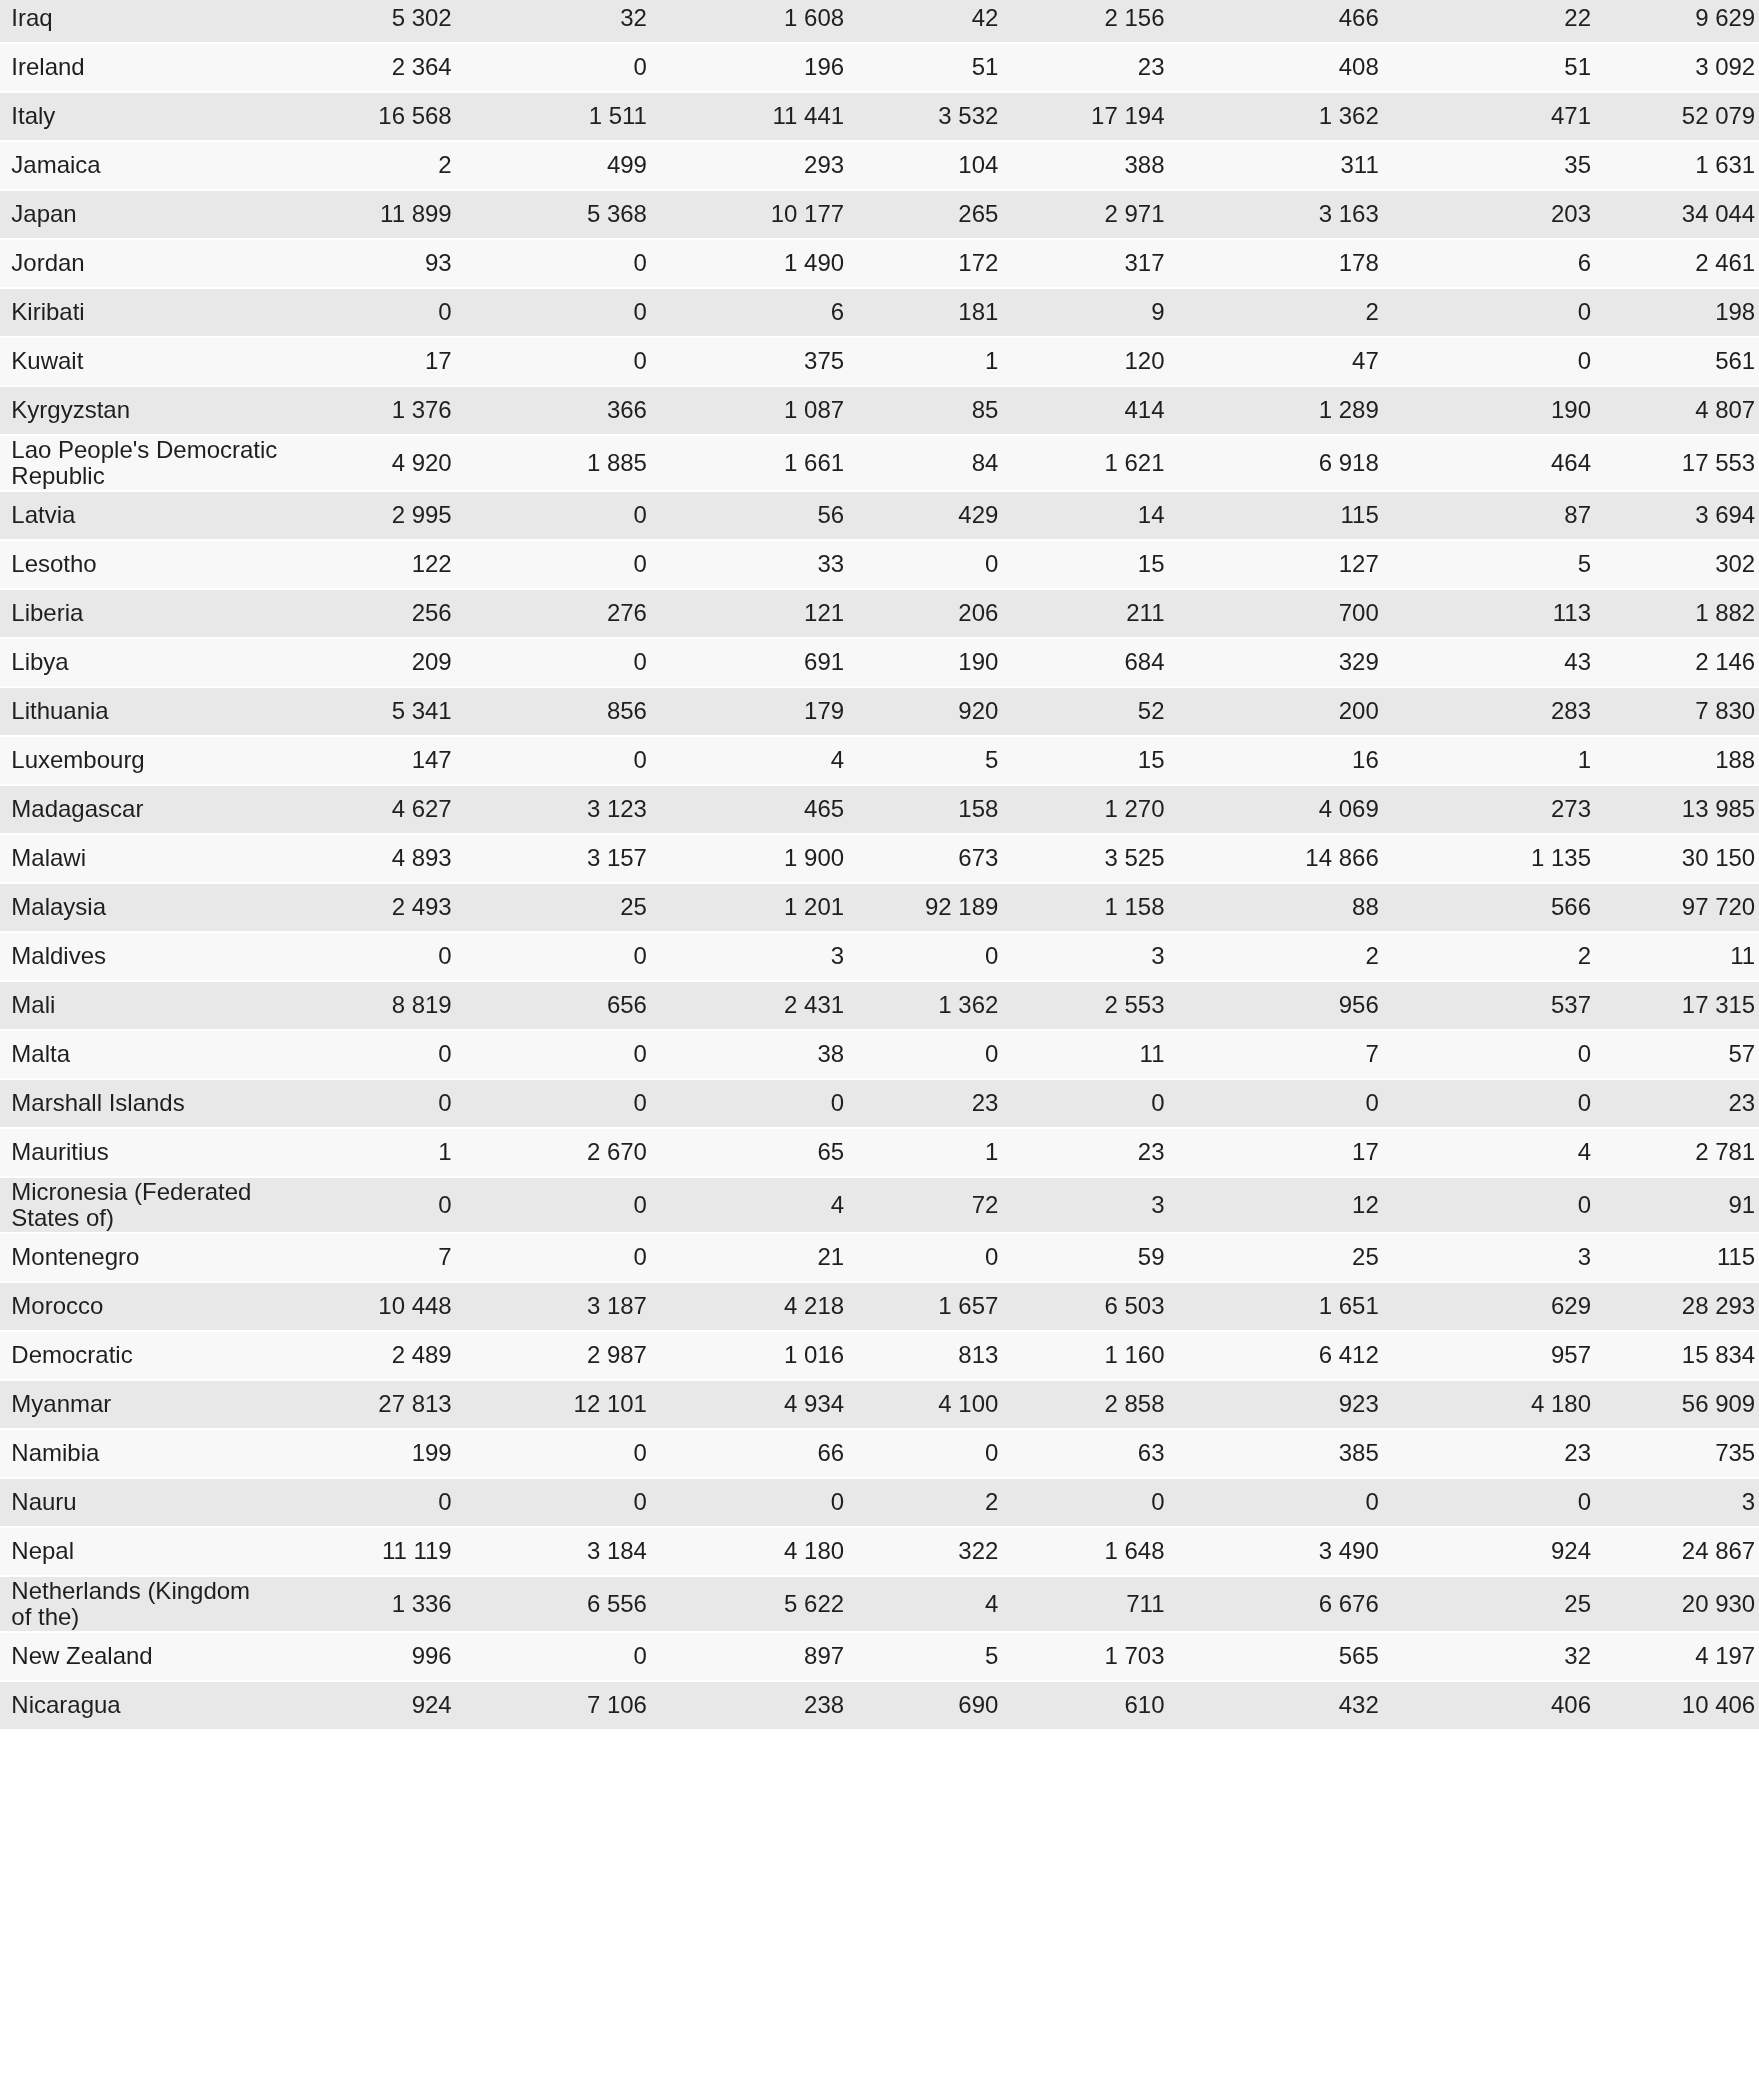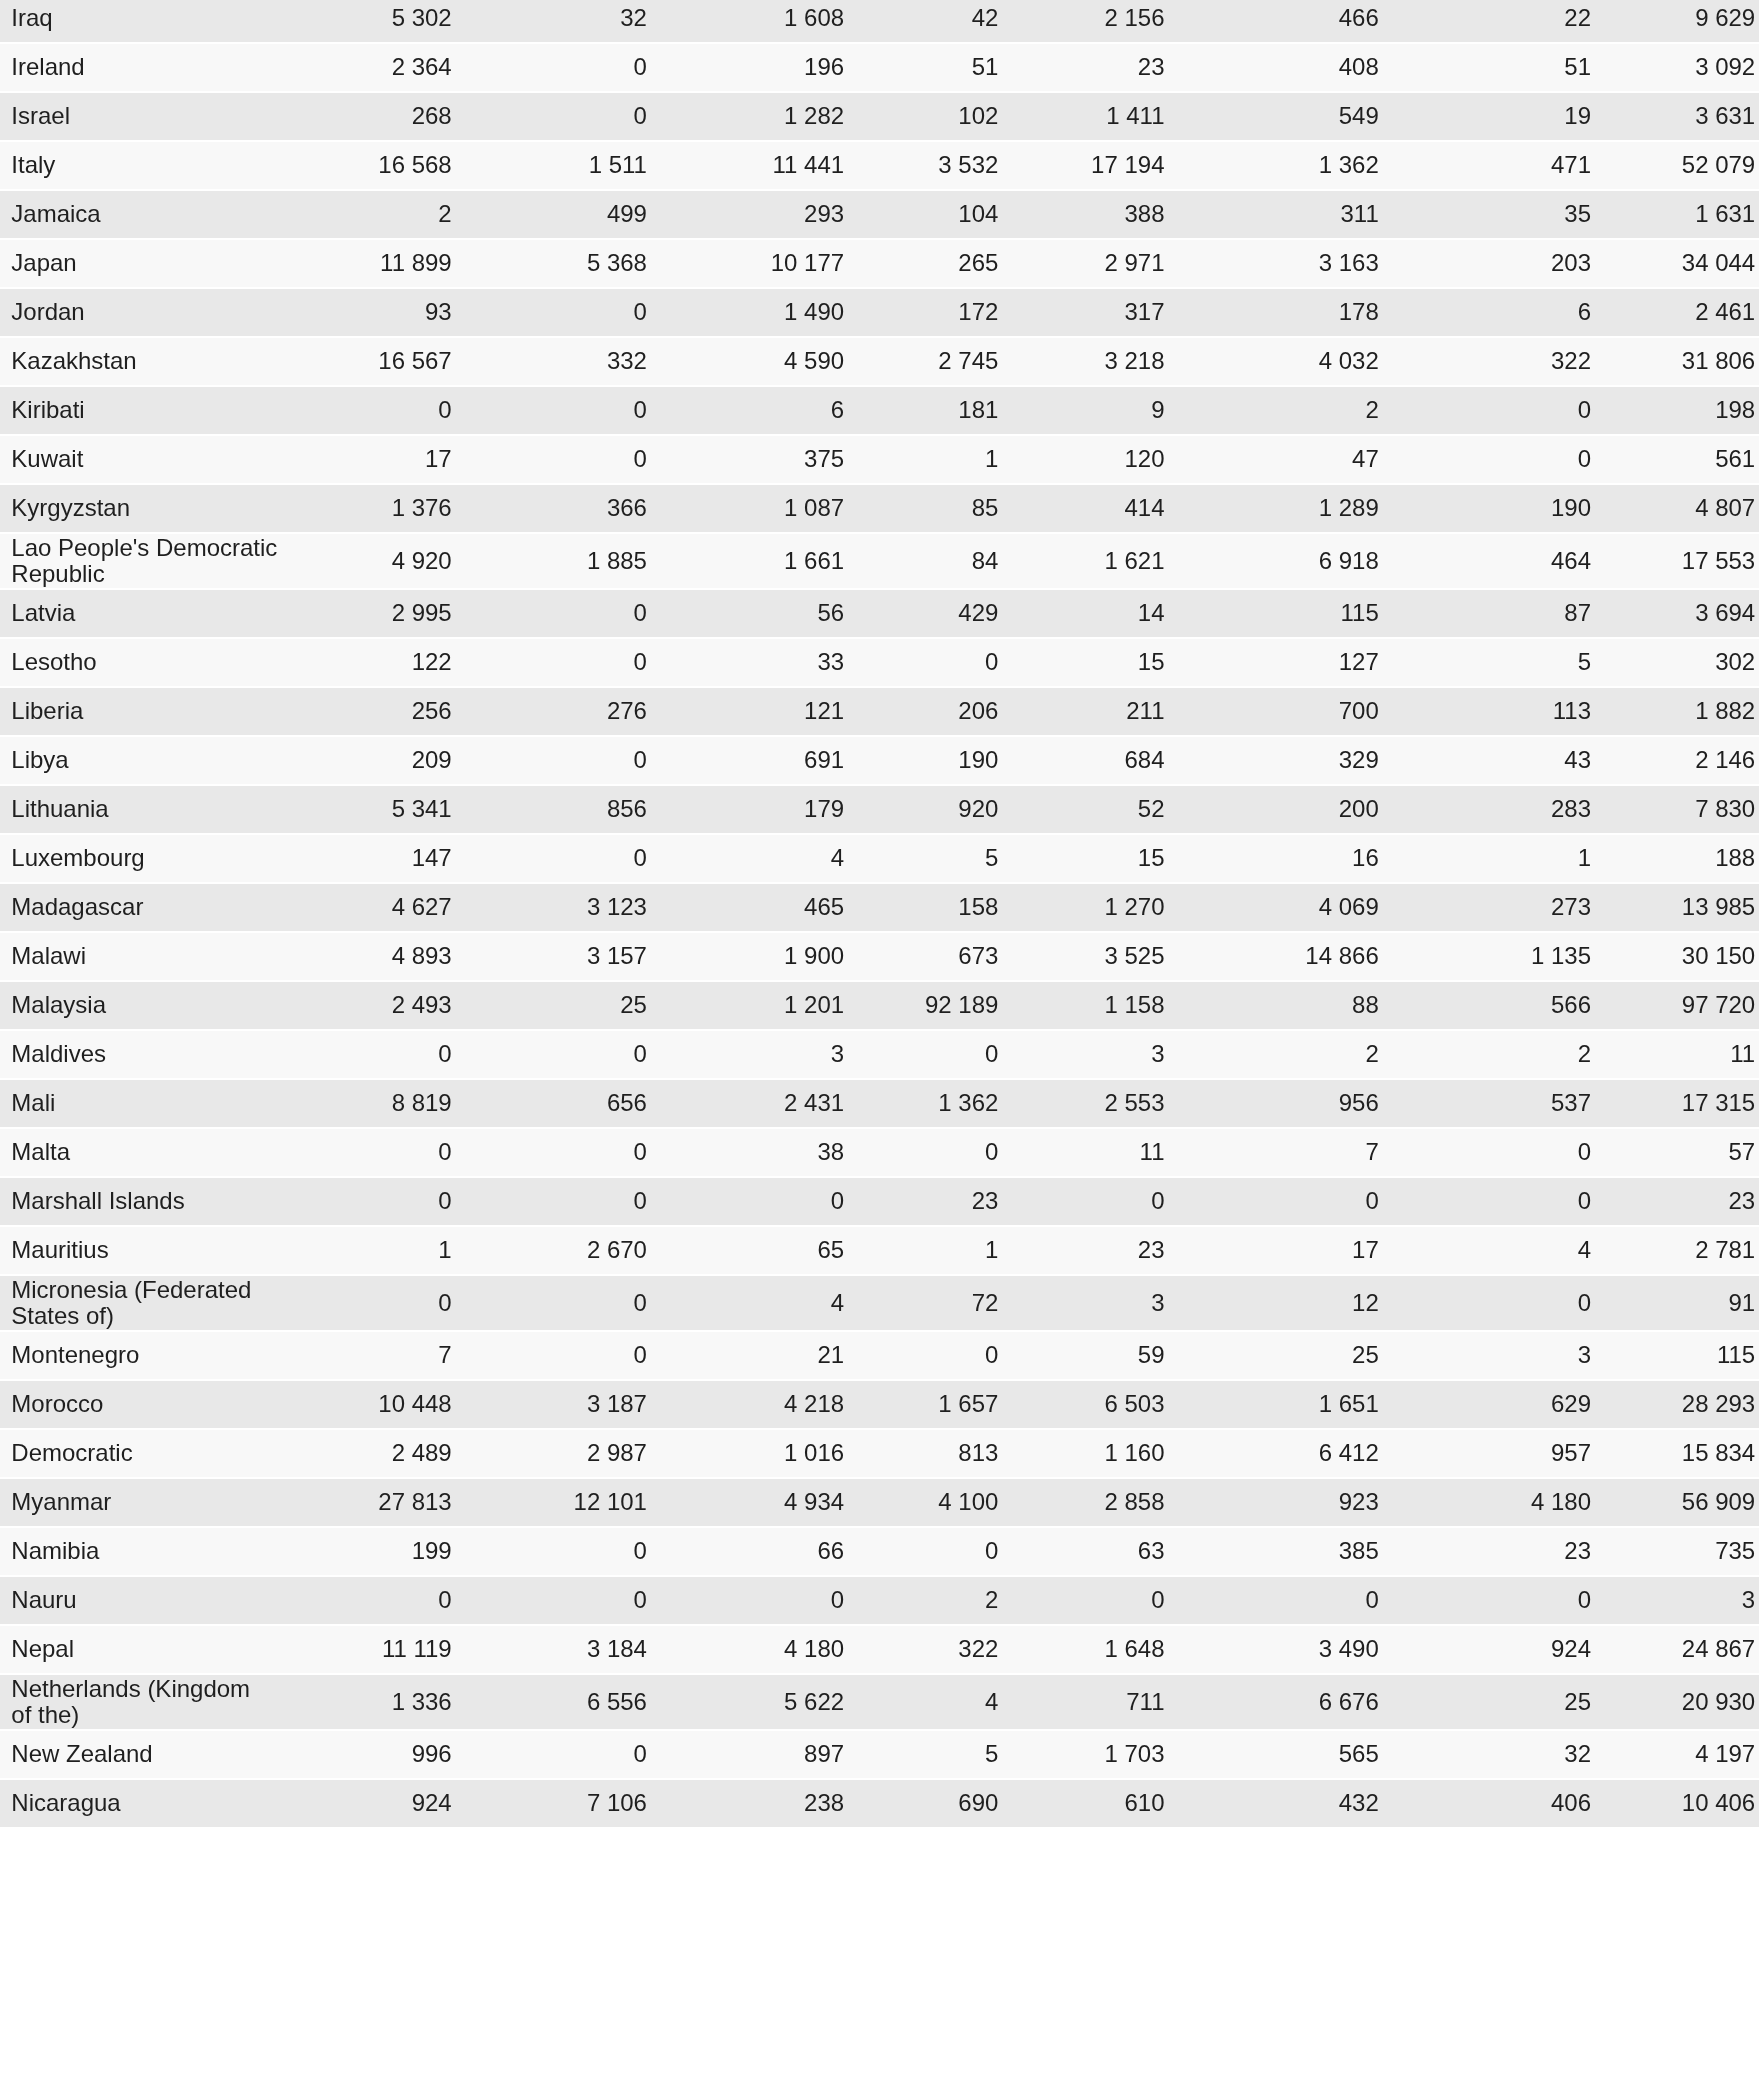--- a/index.html
+++ b/index.html
@@ -78,31 +78,20 @@
           <td class="num">2 364</td>
           <td class="num">0</td>
           <td class="num">196</td>
           <td class="num">51</td>
           <td class="num">23</td>
           <td class="num">408</td>
           <td class="num">51</td>
           <td class="num">3 092</td>
         </tr>
         <tr>
-          <td class="country">Israel</td>
-          <td class="num">268</td>
-          <td class="num">0</td>
-          <td class="num">1 282</td>
-          <td class="num">102</td>
-          <td class="num">1 411</td>
-          <td class="num">549</td>
-          <td class="num">19</td>
-          <td class="num">3 631</td>
-        </tr>
-        <tr>
           <td class="country">Italy</td>
           <td class="num">16 568</td>
           <td class="num">1 511</td>
           <td class="num">11 441</td>
           <td class="num">3 532</td>
           <td class="num">17 194</td>
           <td class="num">1 362</td>
           <td class="num">471</td>
           <td class="num">52 079</td>
         </tr>
@@ -131,31 +120,20 @@
         <tr>
           <td class="country">Jordan</td>
           <td class="num">93</td>
           <td class="num">0</td>
           <td class="num">1 490</td>
           <td class="num">172</td>
           <td class="num">317</td>
           <td class="num">178</td>
           <td class="num">6</td>
           <td class="num">2 461</td>
-        </tr>
-        <tr>
-          <td class="country">Kazakhstan</td>
-          <td class="num">16 567</td>
-          <td class="num">332</td>
-          <td class="num">4 590</td>
-          <td class="num">2 745</td>
-          <td class="num">3 218</td>
-          <td class="num">4 032</td>
-          <td class="num">322</td>
-          <td class="num">31 806</td>
         </tr>
         <tr>
           <td class="country">Kiribati</td>
           <td class="num">0</td>
           <td class="num">0</td>
           <td class="num">6</td>
           <td class="num">181</td>
           <td class="num">9</td>
           <td class="num">2</td>
           <td class="num">0</td>

